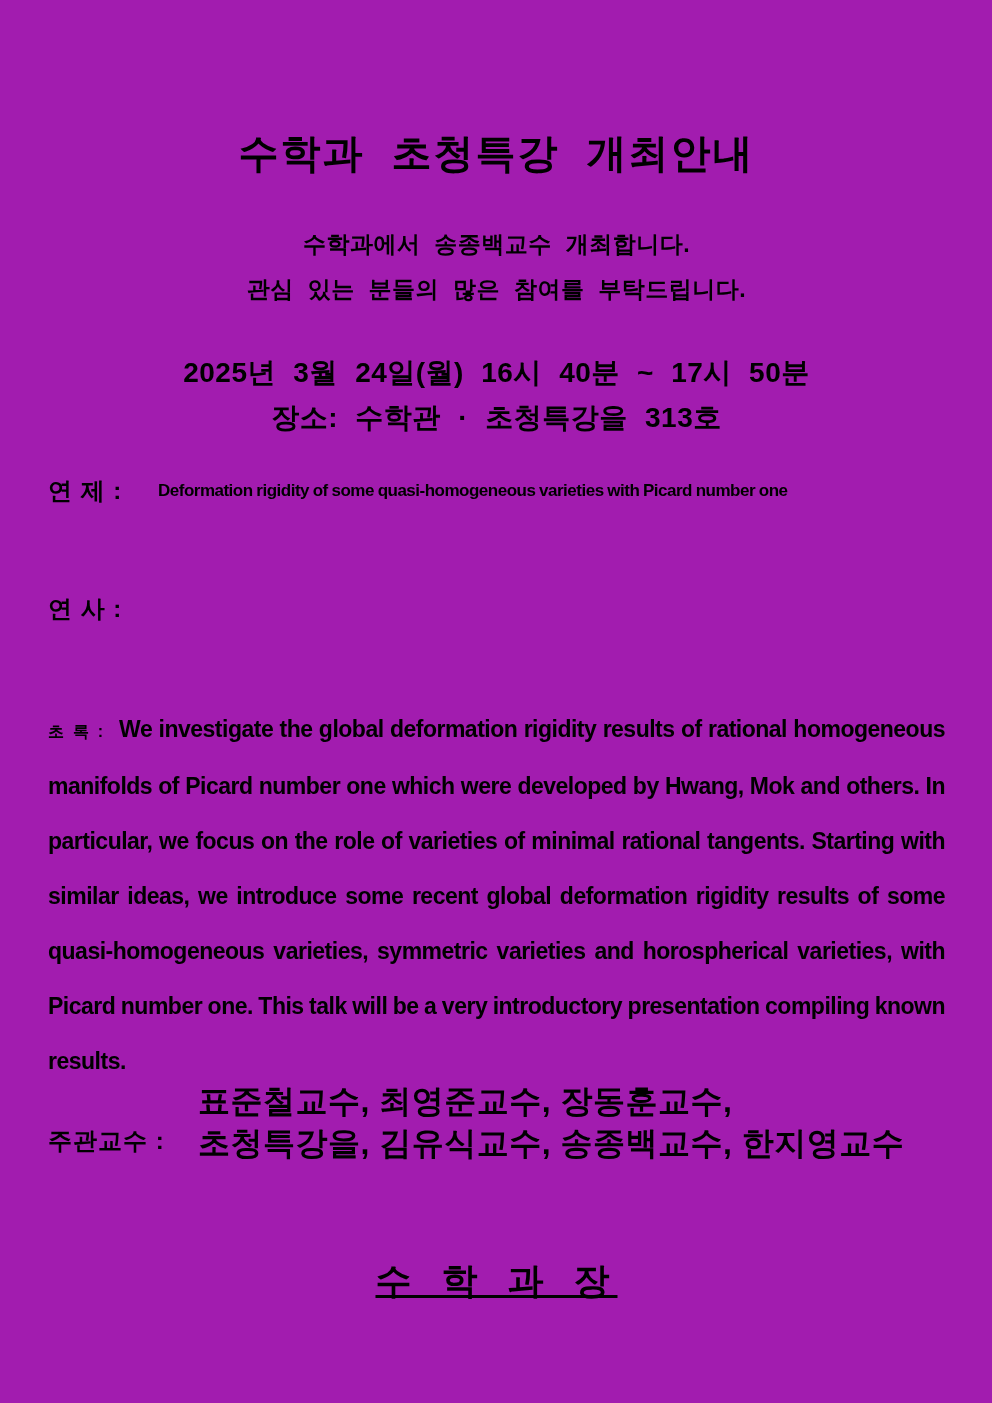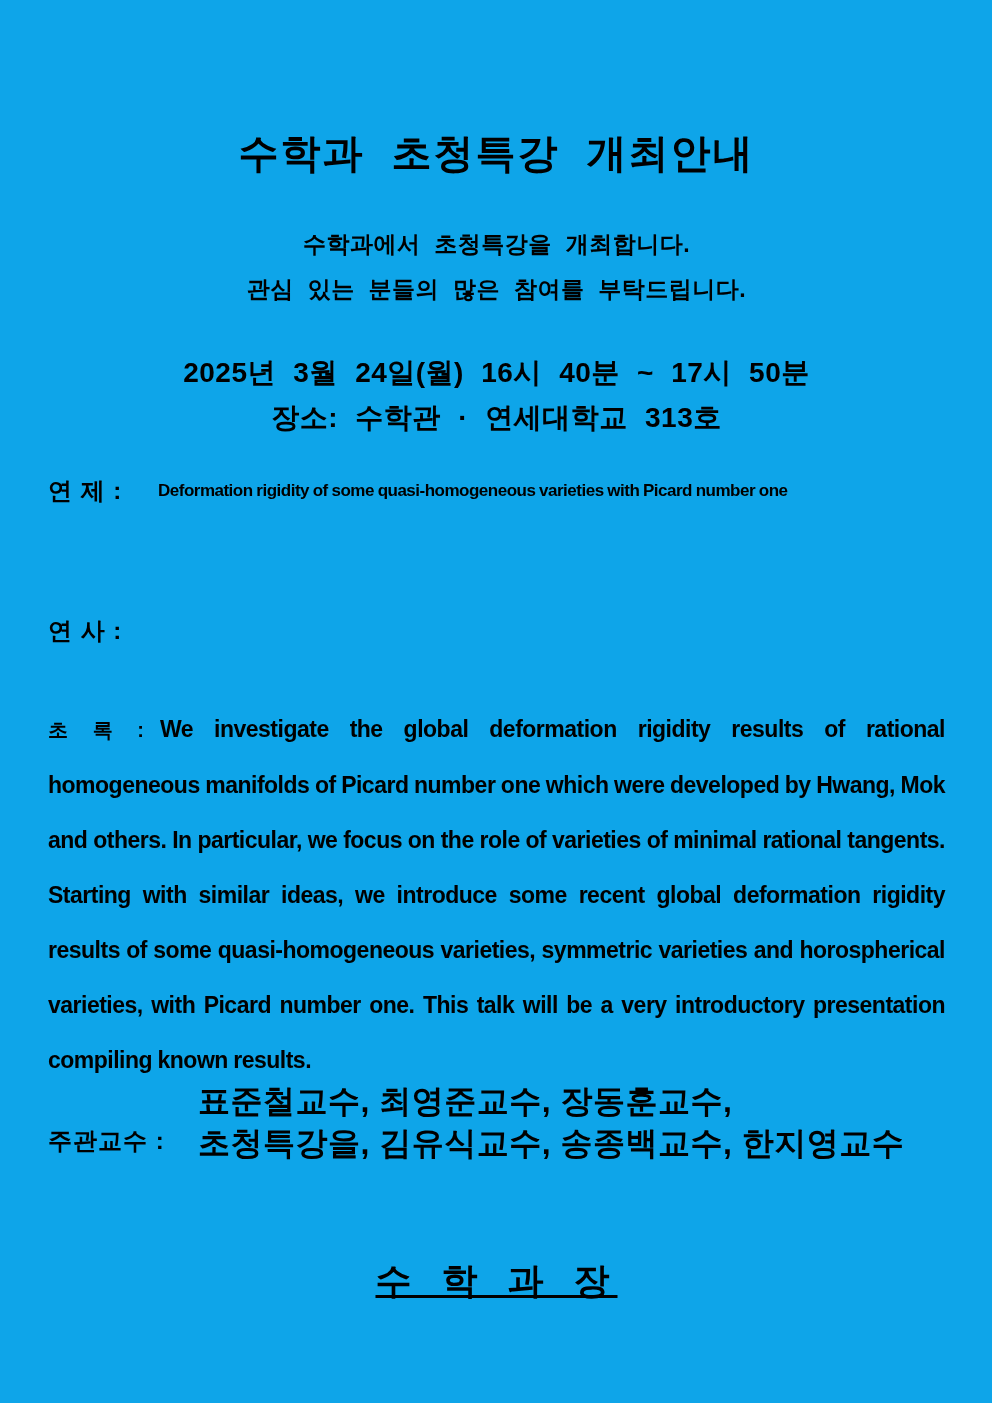--- a/index.html
+++ b/index.html
@@ -9,21 +9,21 @@
     height: 1403px;
     position: relative;
     font-family: "Liberation Sans", sans-serif;
     font-weight: bold;
     color: #000000;
     overflow: hidden;
   }
   .page {
     position: absolute;
     inset: 0;
-    background: #0ea5e9;
+    background: #a21caf;
   }
   .sec {
     position: absolute;
     left: 48px;
     right: 47px;
   }
   .centered { text-align: center; }
 
   .sec-title { top: 124px; }
   .doc-title {
@@ -67,38 +67,38 @@
   .sec-subject { top: 468px; }
   .subject-text {
     flex: 1 1 auto;
     font-size: 17px;
     letter-spacing: -0.5px;
     word-spacing: -0.5px;
     line-height: 46px;
     text-align: justify;
   }
 
-  .sec-speaker { top: 608px; }
+  .sec-speaker { top: 586px; }
   .speaker-text {
     flex: 1 1 auto;
     font-size: 24px;
     letter-spacing: 0.5px;
     line-height: 46px;
   }
 
   .sec-abstract { top: 702px; }
   .abstract-para {
     font-size: 23px;
     letter-spacing: -0.5px;
     word-spacing: -0.5px;
     line-height: 55px;
     text-align: justify;
   }
   .abstract-label {
-    font-size: 20px;
+    font-size: 16px;
     letter-spacing: 2px;
     padding-right: 14px;
   }
 
   .sec-organizers { top: 1080px; }
   .organizer-names {
     flex: 1 1 auto;
     font-size: 32px;
     letter-spacing: 0.5px;
     line-height: 42px;
@@ -117,27 +117,27 @@
 </head>
 <body>
 
 <div class="page">
 
   <div class="sec sec-title centered">
     <h1 class="doc-title">수학과 초청특강 개최안내</h1>
   </div>
 
   <div class="sec sec-intro centered">
-    <p class="intro-line">수학과에서 초청특강을 개최합니다.</p>
+    <p class="intro-line">수학과에서 송종백교수 개최합니다.</p>
     <p class="intro-line">관심 있는 분들의 많은 참여를 부탁드립니다.</p>
   </div>
 
   <div class="sec sec-schedule centered">
     <p class="schedule-line">2025년 3월 24일(월) 16시 40분 ~ 17시 50분</p>
-    <p class="schedule-line">장소: 수학관 · 연세대학교 313호</p>
+    <p class="schedule-line">장소: 수학관 · 초청특강을 313호</p>
   </div>
 
   <div class="sec sec-subject labelled">
     <span class="label-col">연 제 :</span>
     <span class="subject-text">Deformation rigidity of some quasi-homogeneous varieties with Picard number one</span>
   </div>
 
   <div class="sec sec-speaker labelled">
     <span class="label-col">연 사 :</span>
   </div>

